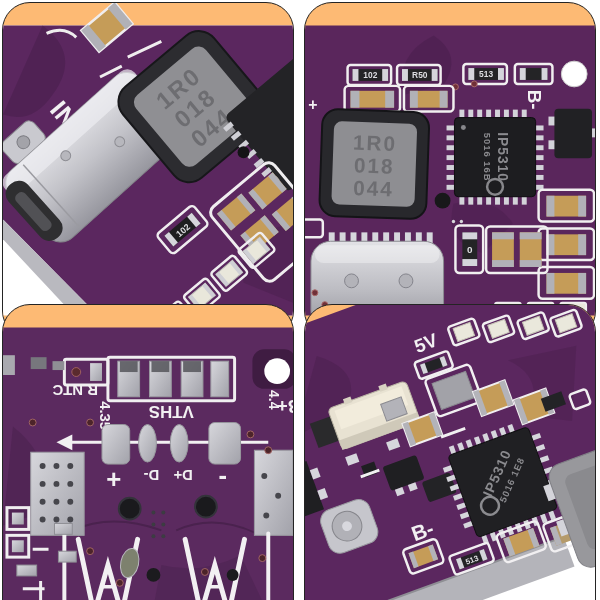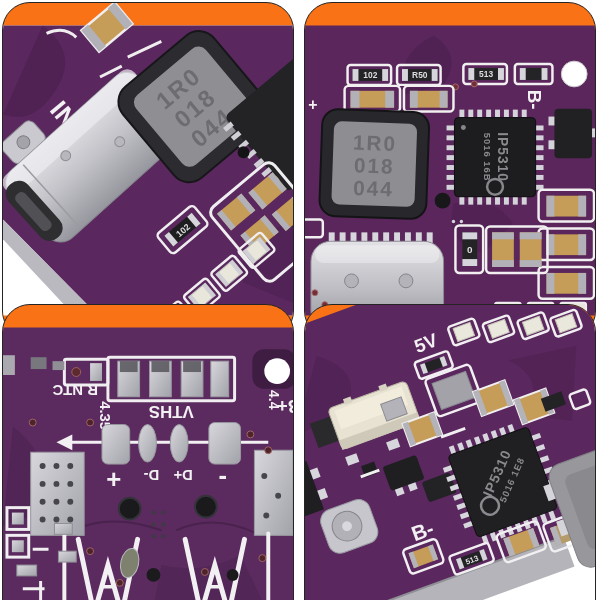--- a/index.html
+++ b/index.html
@@ -1,17 +1,17 @@
 <!DOCTYPE html>
 <html><head>
 <meta charset="utf-8">
 <style>
   html,body{margin:0;padding:0;background:#ffffff;}
   .stage{position:relative;width:600px;height:600px;background:#ffffff;font-family:"Liberation Sans",sans-serif;overflow:hidden;}
-  .panel{position:absolute;width:292px;height:337px;border:1.6px solid #242424;border-radius:28px;overflow:hidden;background:#f97316;box-sizing:border-box;}
+  .panel{position:absolute;width:292px;height:337px;border:1.6px solid #242424;border-radius:28px;overflow:hidden;background:#fdba74;box-sizing:border-box;}
   .p-tl{left:2px;top:2px}.p-tr{left:304px;top:2px}.p-bl{left:2px;top:304px}.p-br{left:304px;top:304px}
   svg{display:block;width:100%;height:100%;}
   text{font-family:"Liberation Sans",sans-serif;}
   .silk{fill:#f2f0f2;font-weight:bold;}
   .chipmark{fill:#8b8b8f;font-weight:bold;letter-spacing:1px;}
   .indmark{fill:#6d6d71;font-weight:bold;letter-spacing:2px;}
   .resmark{fill:#dedee2;font-weight:bold;}
 </style>
 </head>
 <body>

